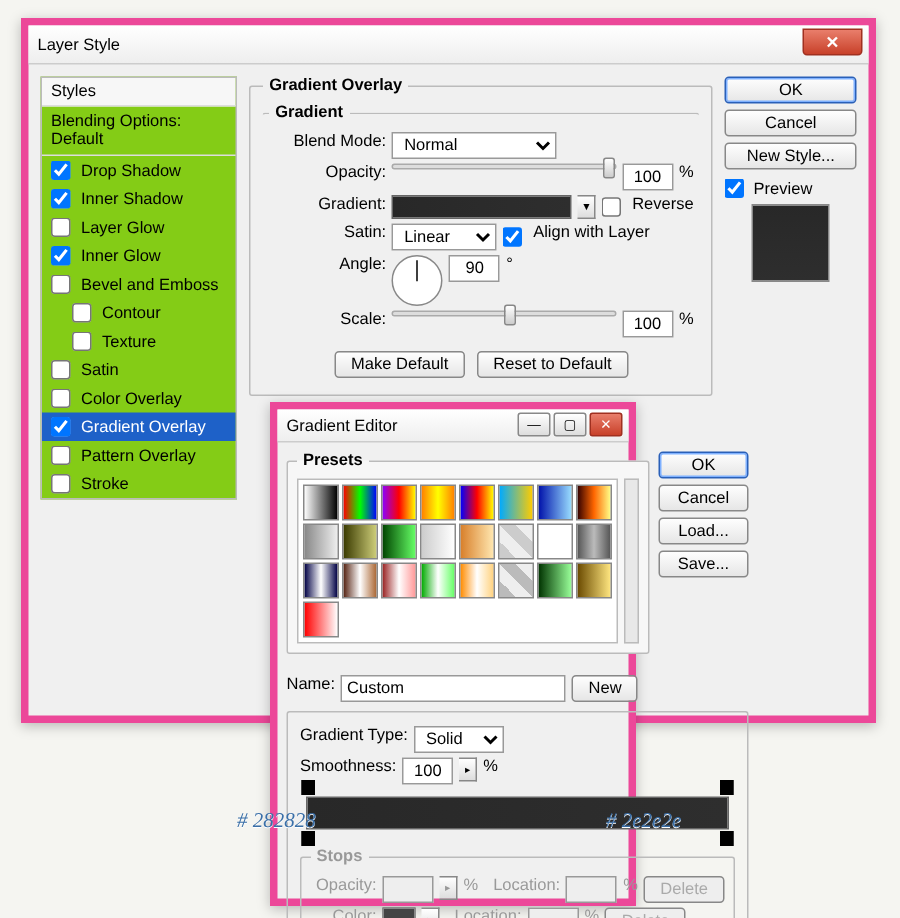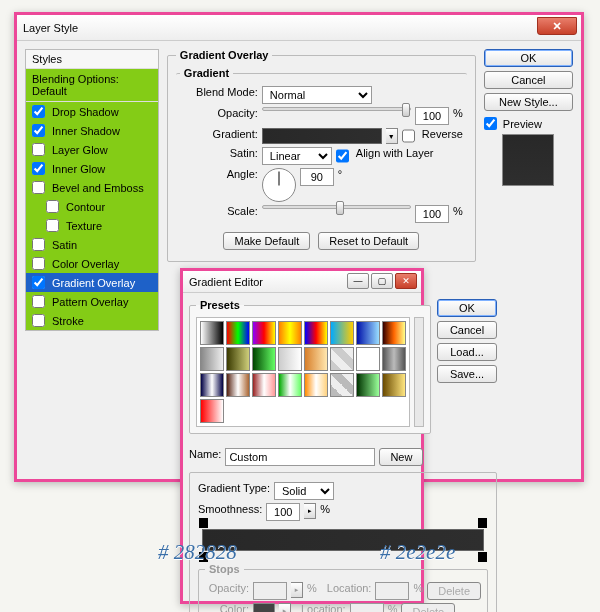--- a/index.html
+++ b/index.html
@@ -1,17 +1,17 @@
 <!DOCTYPE html>
 <html><head>
 <meta charset="utf-8">
 <style>
   * { box-sizing: border-box; font-family: "Segoe UI", Tahoma, sans-serif; font-size: 11px; }
   body { margin: 0; background: #f5f5f1; width: 600px; height: 612px; position: relative; }
-  .dialog { position: absolute; background: #f0f0f0; border: 3px solid #ec4899; box-shadow: 0 2px 8px rgba(0,0,0,.25); }
+  .dialog { position: absolute; background: #f0f0f0; border: 5px solid #ec4899; box-shadow: 0 2px 8px rgba(0,0,0,.25); }
   .titlebar { height: 26px; display: flex; align-items: center; padding: 0 6px; background: linear-gradient(#fff,#eee); position: relative; border-bottom: 1px solid #ccc; }
   .titlebar .title { font-weight: 400; }
   .close-btn { position: absolute; right: 4px; top: 2px; width: 40px; height: 18px; background: linear-gradient(#e97e6b,#c8412a); border: 1px solid #a03020; border-radius: 0 0 3px 3px; display: flex; align-items: center; justify-content: center; color: #fff; font-weight: bold; cursor: pointer; }
   .winbtns { position: absolute; right: 4px; top: 2px; display: flex; }
   .winbtns .wb { width: 22px; height: 16px; margin-left: 2px; border: 1px solid #888; background: linear-gradient(#fff,#ddd); border-radius: 2px; display:flex;align-items:center;justify-content:center;font-size:9px;cursor:pointer;}
   .winbtns .wb.red { background: linear-gradient(#e97e6b,#c8412a); border-color:#a03020; color:#fff;}
   .dlg-body { padding: 8px; display: flex; gap: 8px; }
   .styles-panel { width: 135px; border: 1px solid #bbb; background: #84cc16; }
   .styles-panel .hdr { padding: 3px 6px; border-bottom: 1px solid #ddd; background:#f7f7f7;}
   .styles-panel .blend { padding: 4px 6px; border-bottom: 1px solid #ddd; }
@@ -34,21 +34,21 @@
   .rcol { width: 90px; display:flex; flex-direction:column; gap:4px; align-items:stretch;}
   .angle-dial { width: 34px; height: 34px; border:1px solid #888; border-radius:50%; position:relative; background:#fff;}
   .angle-dial .hand { position:absolute; left:50%; top:50%; width:14px; height:1px; background:#000; transform-origin:left center; transform: rotate(-90deg);}
   .preview-thumb { width:52px;height:52px;border:1px solid #888; background: linear-gradient(#282828,#2e2e2e); align-self:center;}
   .presets { border:1px solid #bbb; padding:6px; background:#f7f7f7;}
   .presets-grid { display:grid; grid-template-columns: repeat(8, 24px); grid-auto-rows:24px; gap:2px; background:#fff; border:1px solid #bbb; padding:3px;}
   .sw { border:1px solid #888; }
   .grad-bar { height:22px; border:1px solid #666; background: linear-gradient(90deg,#282828,#2e2e2e); position:relative; margin:8px 4px 12px 4px;}
   .stop { position:absolute; width:9px; height:10px; background:#000; border:1px solid #000; bottom:-12px; }
   .opstop { position:absolute; width:9px; height:10px; background:#000; border:1px solid #000; top:-12px;}
-  .hexlabel { position:absolute; font-family: Georgia, 'Times New Roman', serif; font-size:21px; color:#3a6fa8; font-style:italic; text-shadow:0 1px 0 #fff;}
+  .hexlabel { position:absolute; font-family: Georgia, 'Times New Roman', serif; font-size:14px; color:#3a6fa8; font-style:italic; text-shadow:0 1px 0 #fff;}
   .ge-right { width:70px; display:flex; flex-direction:column; gap:4px;}
   .disabled { color:#999; }
   .disabled input, .disabled .btn, .disabled select { background:#eee; color:#aaa;}
   .smswatch { width:22px;height:14px;border:1px solid #888;background:#444;}
 </style>
 </head>
 <body>
 
 <div class="dialog" style="left:14px; top:12px; width:570px; height:470px;">
   <div class="titlebar">
@@ -280,13 +280,13 @@
           <input class="num" type="text" disabled="" style="">
           <span>%</span>
           <div class="btn" style="min-width:40px">Delete</div>
         </div>
       </fieldset>
     </fieldset>
   </div>
 </div>
 
 <div class="hexlabel" style="left:158px; top:540px;"># 282828</div>
-<div class="hexlabel" style="left:380px; top:540px;"># 2e2e2e</div>
+<div class="hexlabel" style="left:404px; top:540px;"># 2e2e2e</div>
 
 </body></html>

